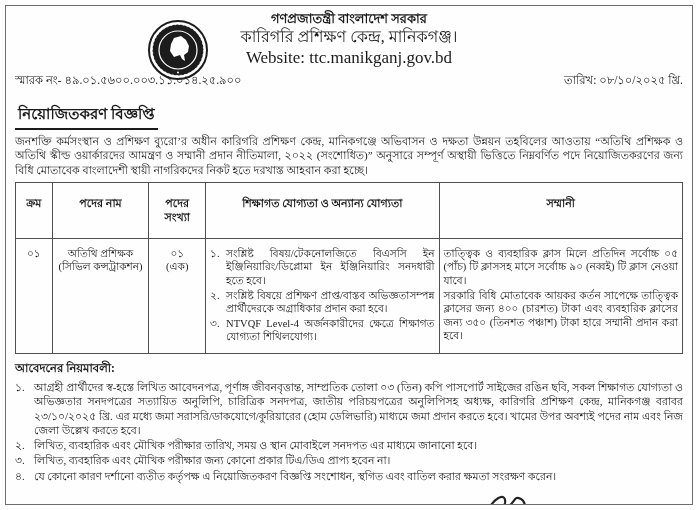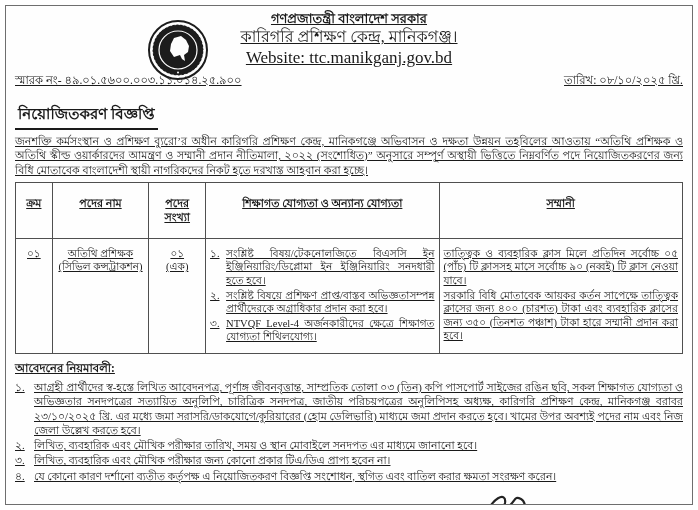--- a/index.html
+++ b/index.html
@@ -5,21 +5,20 @@
   html,body{margin:0;padding:0;}
   .page{
     width:698px;height:510px;background:#ffffff;position:relative;
     font-family:"Liberation Serif","DejaVu Sans",serif;color:#1a1a1a;
     overflow:hidden;
   }
   .doc{
     position:absolute;left:5px;top:5px;right:5px;bottom:5px;
     border:1px solid #6e6e6e;padding:5px 9px 4px 9px;overflow:hidden;
     background:#fefefe;
-    text-decoration:underline;
   }
   
   .hdr{text-align:center;position:relative;line-height:1.25;}
   .hdr-gov{font-size:13px;font-weight:bold;}
   .hdr-office{font-size:21px;font-weight:bold;margin-top:1px;}
   .hdr-center{font-size:16px;margin-top:0px;}
   .hdr-web{font-size:17px;margin-top:0px;}
   .seal{position:absolute;left:132px;top:8px;width:62px;height:62px;}
   
   .memo{display:flex;justify-content:space-between;font-size:11.5px;margin-top:3px;}

